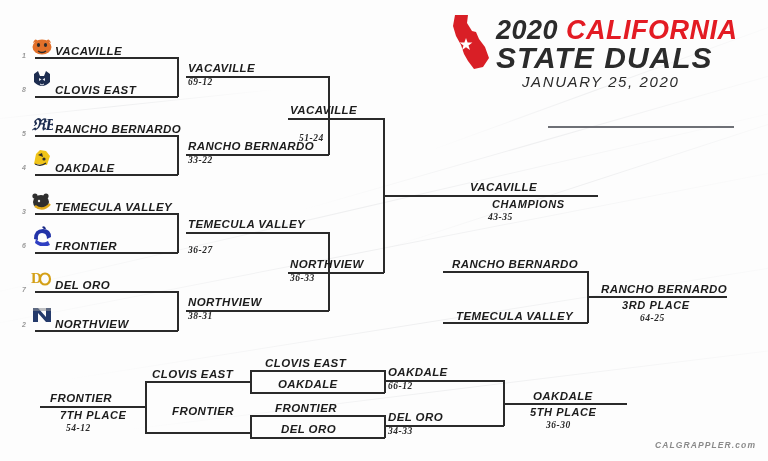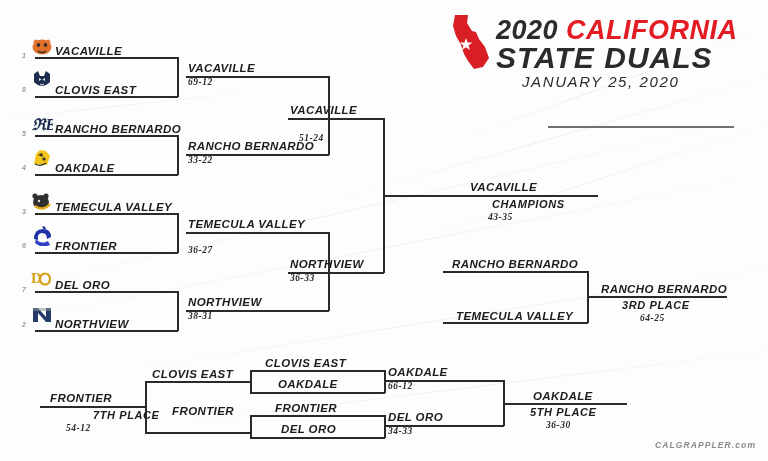--- a/index.html
+++ b/index.html
@@ -199,21 +199,21 @@
   <div class="hline" style="left:443px;top:322px;width:145px;"></div>
   <div class="vline" style="left:587px;top:271px;width:1.5px;height:52px;"></div>
 
   <div class="team" style="left:601px;top:283px;">RANCHO BERNARDO</div>
   <div class="hline" style="left:587px;top:296px;width:140px;"></div>
   <div class="place" style="left:622px;top:299px;">3RD PLACE</div>
   <div class="score" style="left:640px;top:313px;">64-25</div>
 
   <div class="team" style="left:50px;top:392px;">FRONTIER</div>
   <div class="hline" style="left:40px;top:406px;width:106px;"></div>
-  <div class="place" style="left:60px;top:409px;margin-left:33px;">7TH PLACE</div>
+  <div class="place" style="left:60px;top:409px;">7TH PLACE</div>
   <div class="score" style="left:66px;top:423px;">54-12</div>
 
   <div class="team" style="left:152px;top:368px;">CLOVIS EAST</div>
   <div class="hline" style="left:145px;top:381px;width:105px;"></div>
 
   <div class="team" style="left:172px;top:405px;">FRONTIER</div>
   <div class="hline" style="left:145px;top:432px;width:105px;"></div>
   <div class="vline" style="left:145px;top:381px;width:1.5px;height:52px;"></div>
 
   <div class="team" style="left:265px;top:357px;">CLOVIS EAST</div>

